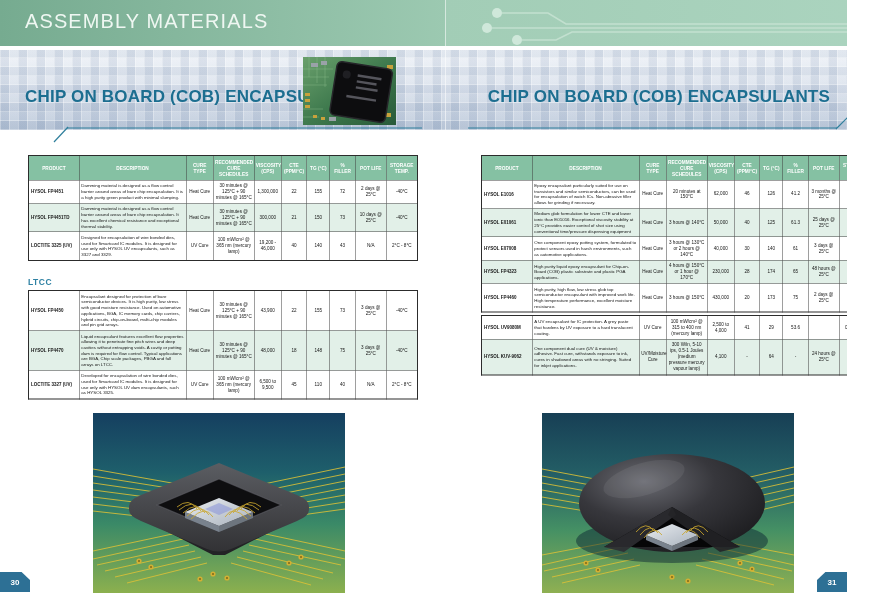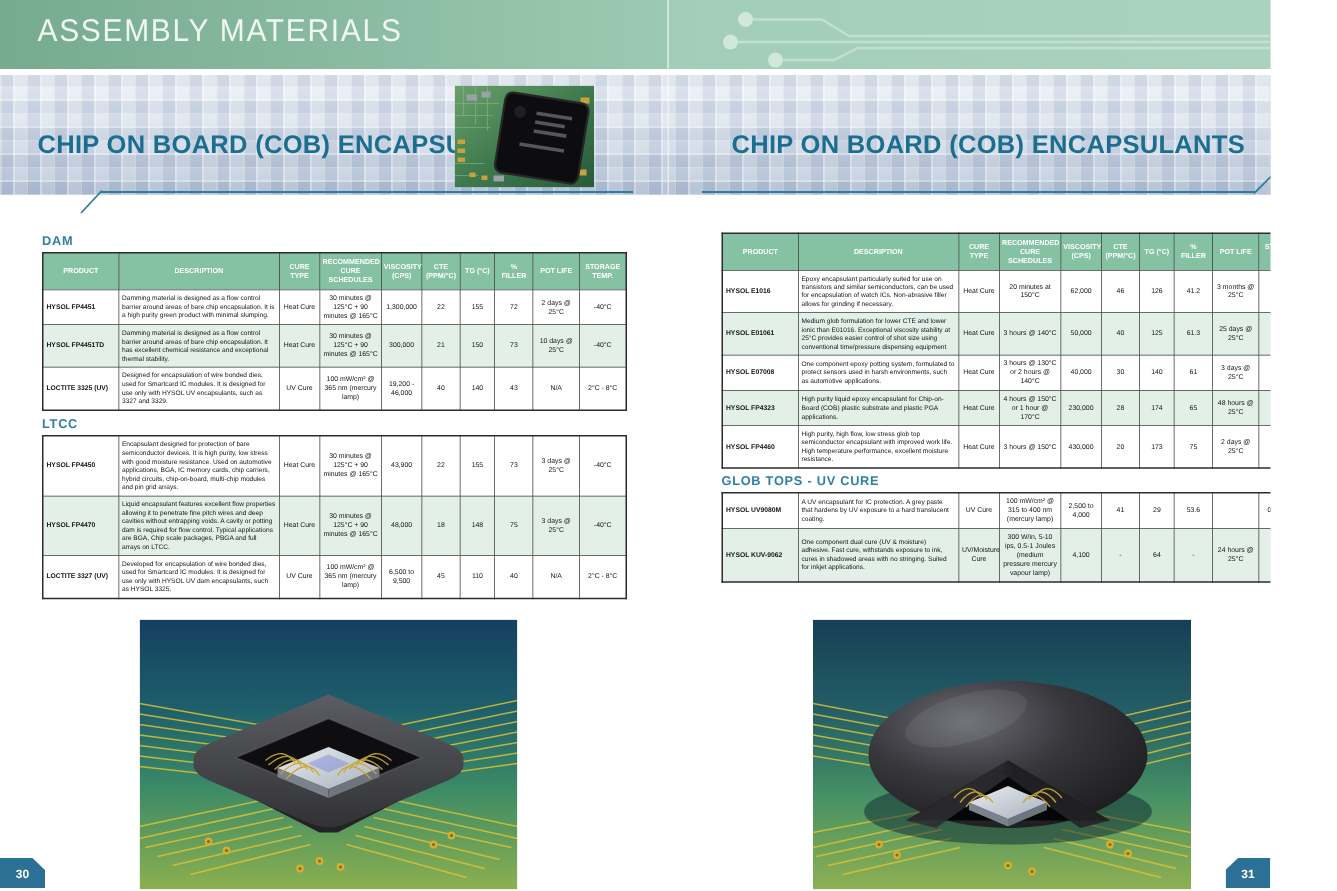--- a/index.html
+++ b/index.html
@@ -137,21 +137,20 @@
           <rect x="52" y="18" width="24" height="2.4"></rect>
             <rect x="52" y="24" width="20" height="2.4"></rect>
           <rect x="52" y="30" width="22" height="2.4"></rect>
             <rect x="44" y="40" width="30" height="2.4"></rect>
         </g>
       </g>
     </svg>
   </div>
 
   <div class="section" style="left:28px;top:155px;">
-    <div class="sec-head">DAM</div>
     <div class="tscale">
         <table class="ptable">
           <colgroup>
             <col style="width:13%">
             <col style="width:27.5%">
             <col style="width:7%">
             <col style="width:10.5%">
             <col style="width:7%">
             <col style="width:6.5%">
             <col style="width:6%">
@@ -362,21 +361,20 @@
               <td class="c7">75</td>
               <td class="c8">2 days @ 25°C</td>
               <td class="c9">-40°C</td>
             </tr>
           </tbody>
         </table>
       </div>
   </div>
 
   <div class="section" style="left:481px;top:315px;">
-    <div class="sec-head">GLOB TOPS - UV CURE</div>
     <div class="tscale">
         <table class="ptable">
           <colgroup>
             <col style="width:13%">
             <col style="width:27.5%">
             <col style="width:7%">
             <col style="width:10.5%">
             <col style="width:7%">
             <col style="width:6.5%">
             <col style="width:6%">

